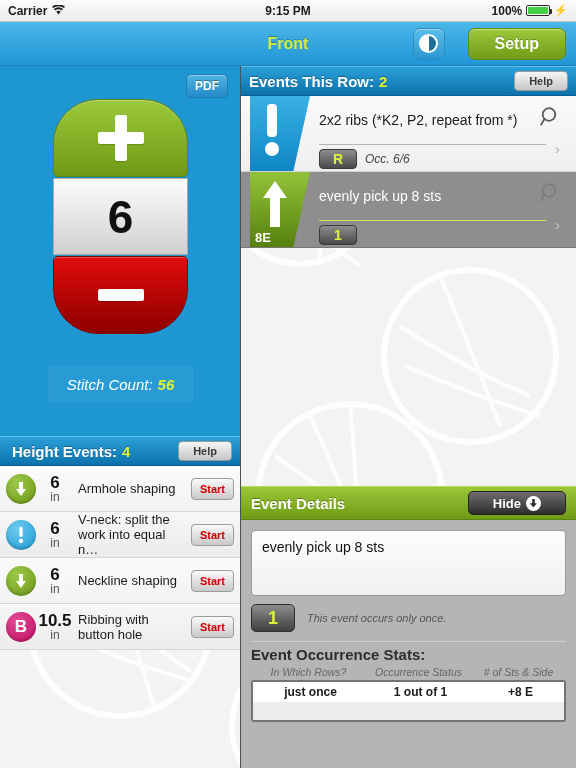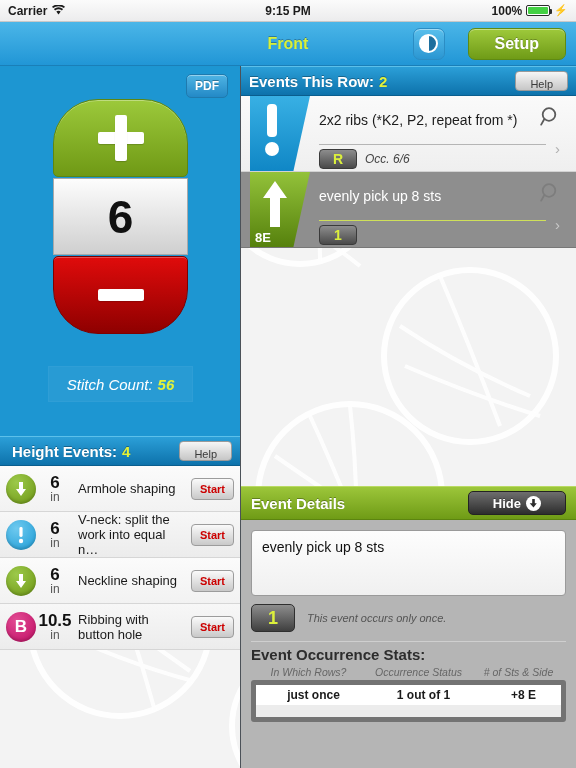--- a/index.html
+++ b/index.html
@@ -155,22 +155,22 @@
     background:linear-gradient(#2b9fd8,#0d72ab);
     border-top:1px solid #5cc0ea; border-bottom:1px solid #0a5e8e;
     color:#fff; font-size:15px; font-weight:bold;
     text-shadow:0 -1px 0 rgba(0,0,0,.3);
   }
   .sec-header .cnt { color:#e2f23b; margin-left:5px; }
   .help-btn {
     margin-left:auto; height:20px; padding:0 14px; border-radius:4px;
     background:linear-gradient(#f6f6f6,#c6c6c6);
     border:1px solid #9a9a9a;
-    display:flex; align-items:flex-end; justify-content:center;
-    color:#3a3a3a; font-size:11px; font-weight:normal; text-shadow:none;
+    display:flex; align-items:center; justify-content:center;
+    color:#3a3a3a; font-size:11px; font-weight:bold; text-shadow:none;
   }
 
   .height-header { position:absolute; top:370px; left:0; width:240px;padding-left:12px; }
   .height-list { position:absolute; top:400px; left:0; width:240px; }
   .hrow {
     height:46px; display:flex; align-items:center; padding:0 6px;
     border-bottom:1px solid #d6d6d6;
     background:linear-gradient(#fbfbfb,#f2f2f2);
   }
   .hrow.alt { background:linear-gradient(#f7f7f7,#ececec); }
@@ -292,21 +292,21 @@
   .stats-headers {
     position:absolute; left:10px; top:180px; width:315px;
     display:flex; font-size:10.5px; font-style:italic; color:#666;
   }
   .stats-headers span { text-align:center; }
   .sh1 { flex:0 0 115px; }
   .sh2 { flex:0 0 105px; }
   .sh3 { flex:0 0 95px; }
   .stats-table {
     position:absolute; left:10px; top:194px; width:315px; height:42px;
-    border:5px solid #737373; border-radius:3px; overflow:hidden;
+    border:2px solid #737373; border-radius:3px; overflow:hidden;
     background:#ececec;
   }
   .stats-row {
     display:flex; height:20px; align-items:center;
     background:#fff; font-size:12px; font-weight:bold; color:#1b1b1b;
   }
   .stats-row span { text-align:center; }
   .stats-empty { height:21px; background:#ececec; }
 </style>
 </head>

